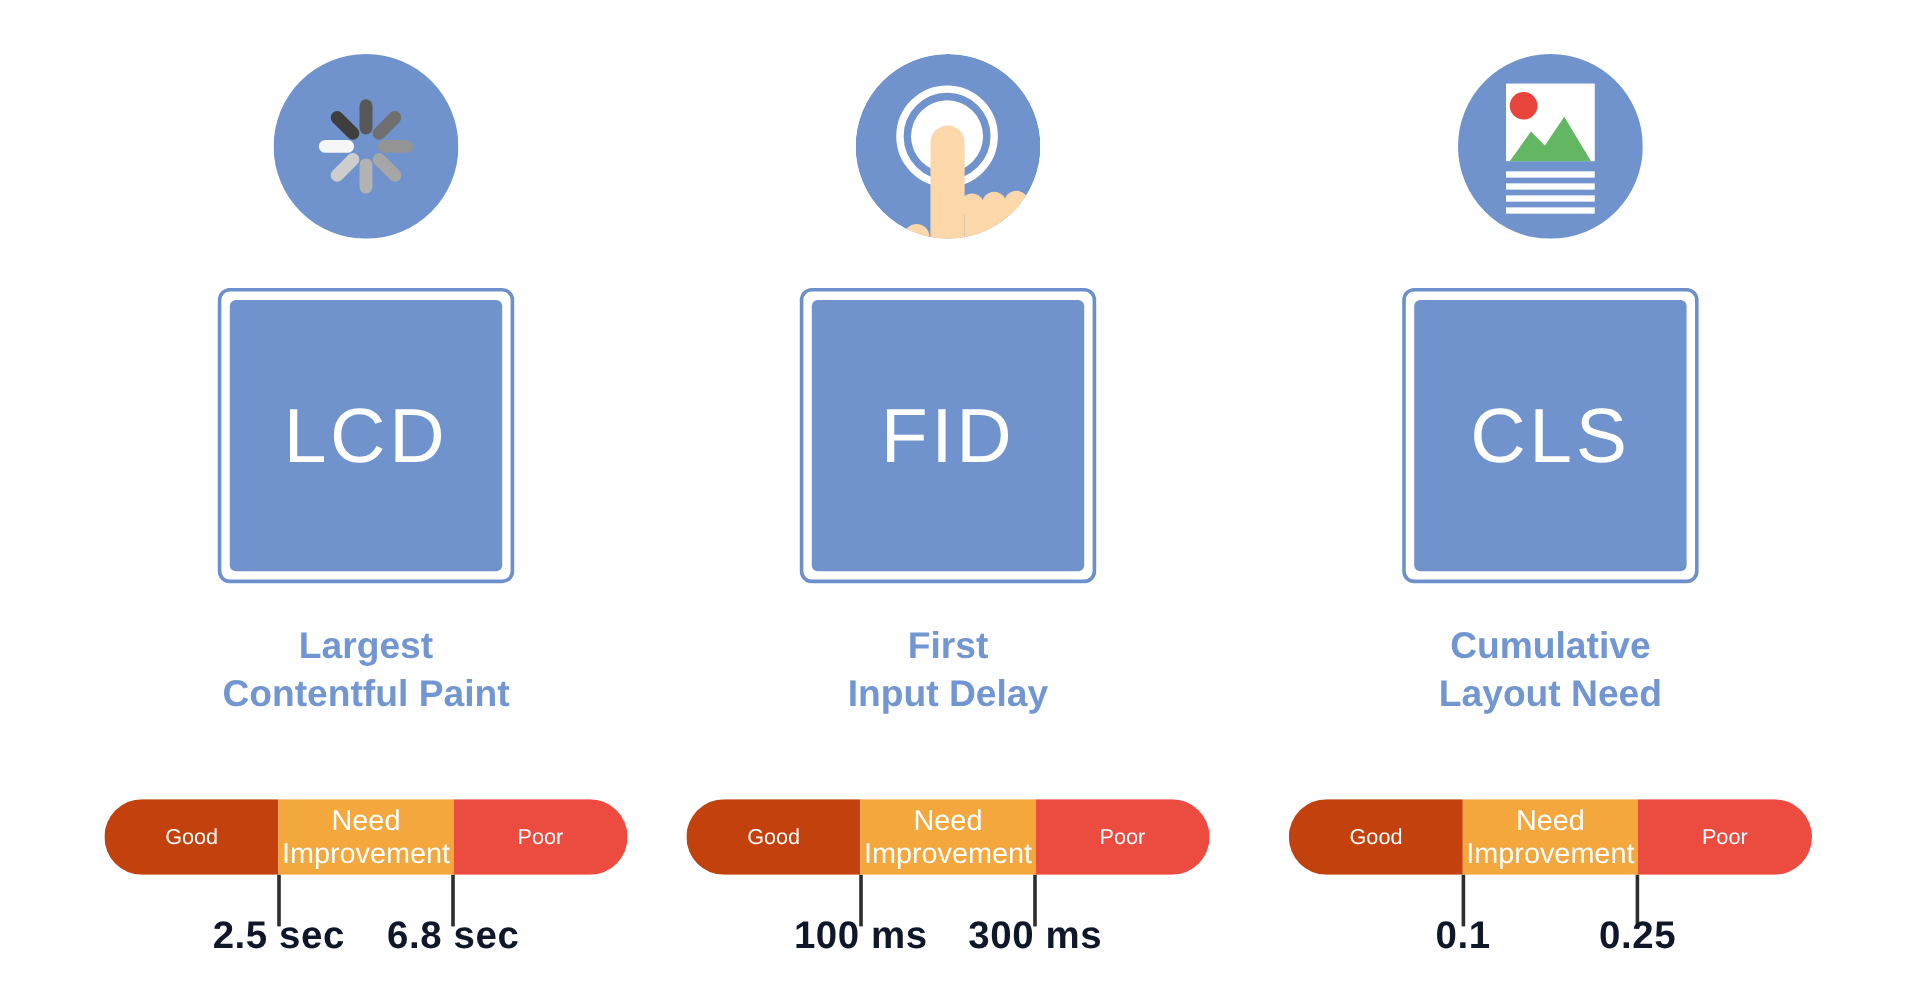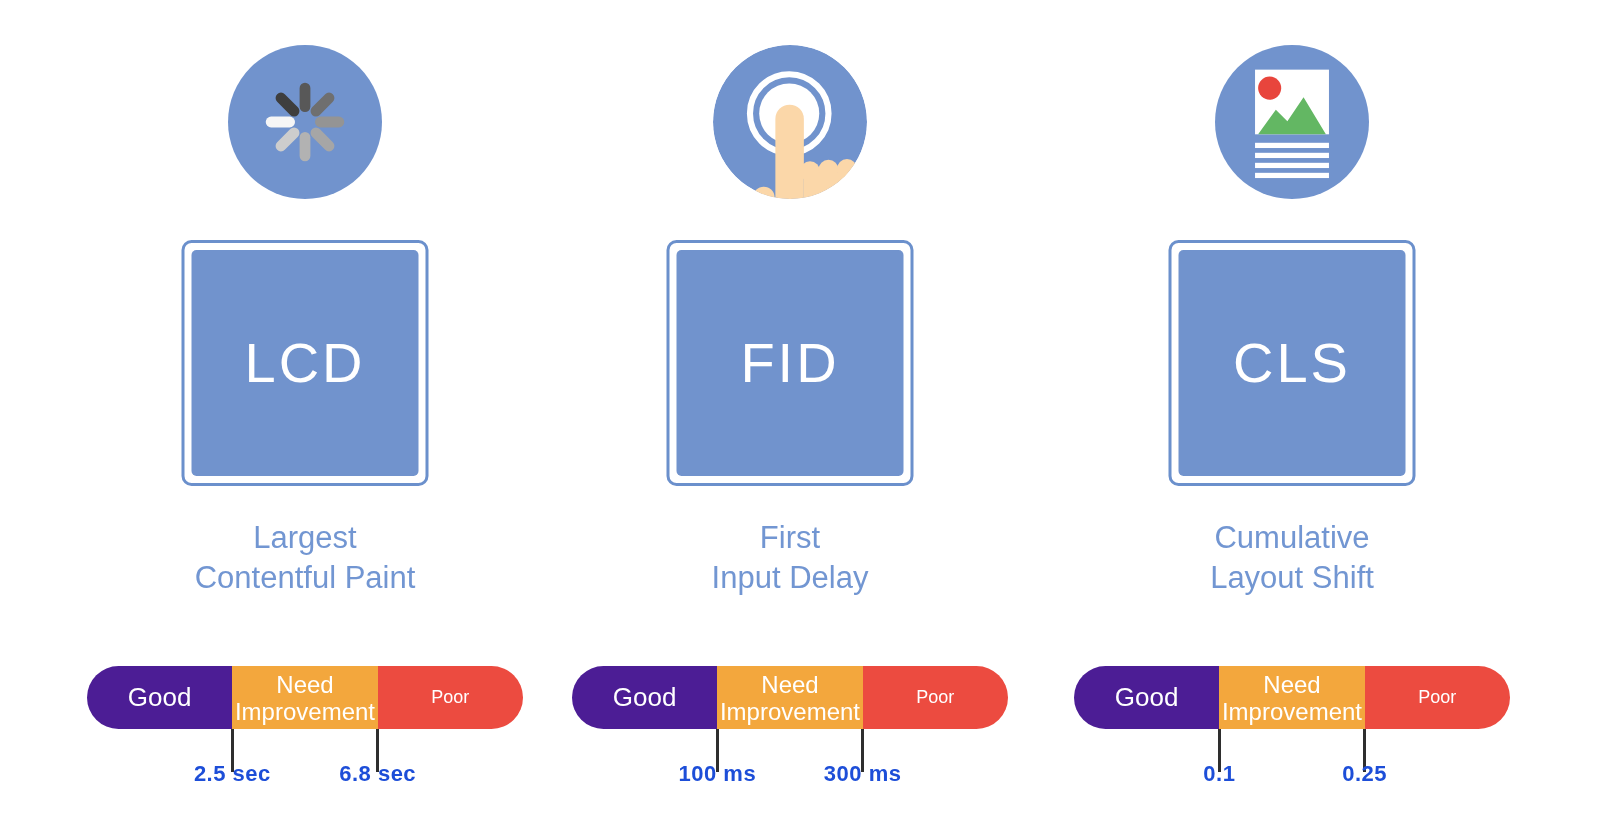--- a/index.html
+++ b/index.html
@@ -34,69 +34,69 @@
     background: #ffffff;
   }
   .metric-square-inner {
     width: 100%; height: 100%;
     background: #7193cd;
     border-radius: 5px;
     display: flex; align-items: center; justify-content: center;
   }
   .abbr {
     color: #ffffff;
-    font-size: 56px;
+    font-size: 64px;
     font-weight: 400;
     letter-spacing: 3px;
     line-height: 1;
   }
 
   .metric-title {
     position: absolute; top: 518px; left: 0;
     width: 100%;
     text-align: center;
     color: #7296d2;
     font-size: 31px;
     line-height: 40px;
-    font-weight: 400;
+    font-weight: 700;
   }
 
   .scale-bar {
     position: absolute; top: 666px; left: 0;
     width: 436px; height: 63px;
     border-radius: 32px;
     overflow: hidden;
     display: flex;
   }
   .seg {
     flex: 1 1 33.333%;
     display: flex; flex-direction: column;
     align-items: center; justify-content: center;
     color: #ffffff;
     text-align: center;
   }
-  .seg-good  { background: #4c1d95; font-size: 26px; }
+  .seg-good  { background: #c2410c; font-size: 18px; }
   .seg-need  { background: #f3a73d; font-size: 24px; line-height: 27px; }
   .seg-poor  { background: #ec4b40; font-size: 18px; }
 
   .tick {
     position: absolute; top: 729px;
     width: 3px; height: 43px;
     background: #2e2e2e;
   }
   .tick-1 { left: calc(33.333% - 1.5px); }
   .tick-2 { left: calc(66.667% - 1.5px); }
 
   .thr {
     position: absolute; top: 761px;
     width: 220px;
     text-align: center;
-    font-size: 22px;
+    font-size: 32px;
     font-weight: 700;
-    color: #1d4ed8;
+    color: #0f172a;
     letter-spacing: 0.5px;
     white-space: nowrap;
   }
   .thr-1 { left: calc(33.333% - 110px); }
   .thr-2 { left: calc(66.667% - 110px); }
 </style>
 </head>
 <body>
 
 <div class="canvas">
@@ -219,21 +219,21 @@
     </div>
 
     <div class="metric-square">
       <div class="metric-square-inner">
         <span class="abbr">CLS</span>
       </div>
     </div>
 
     <div class="metric-title">
       <div>Cumulative</div>
-      <div>Layout Shift</div>
+      <div>Layout Need</div>
     </div>
 
     <div class="scale-bar">
       <div class="seg seg-good">
         <span>Good</span>
       </div>
       <div class="seg seg-need">
         <span>Need</span>
         <span>Improvement</span>
       </div>

